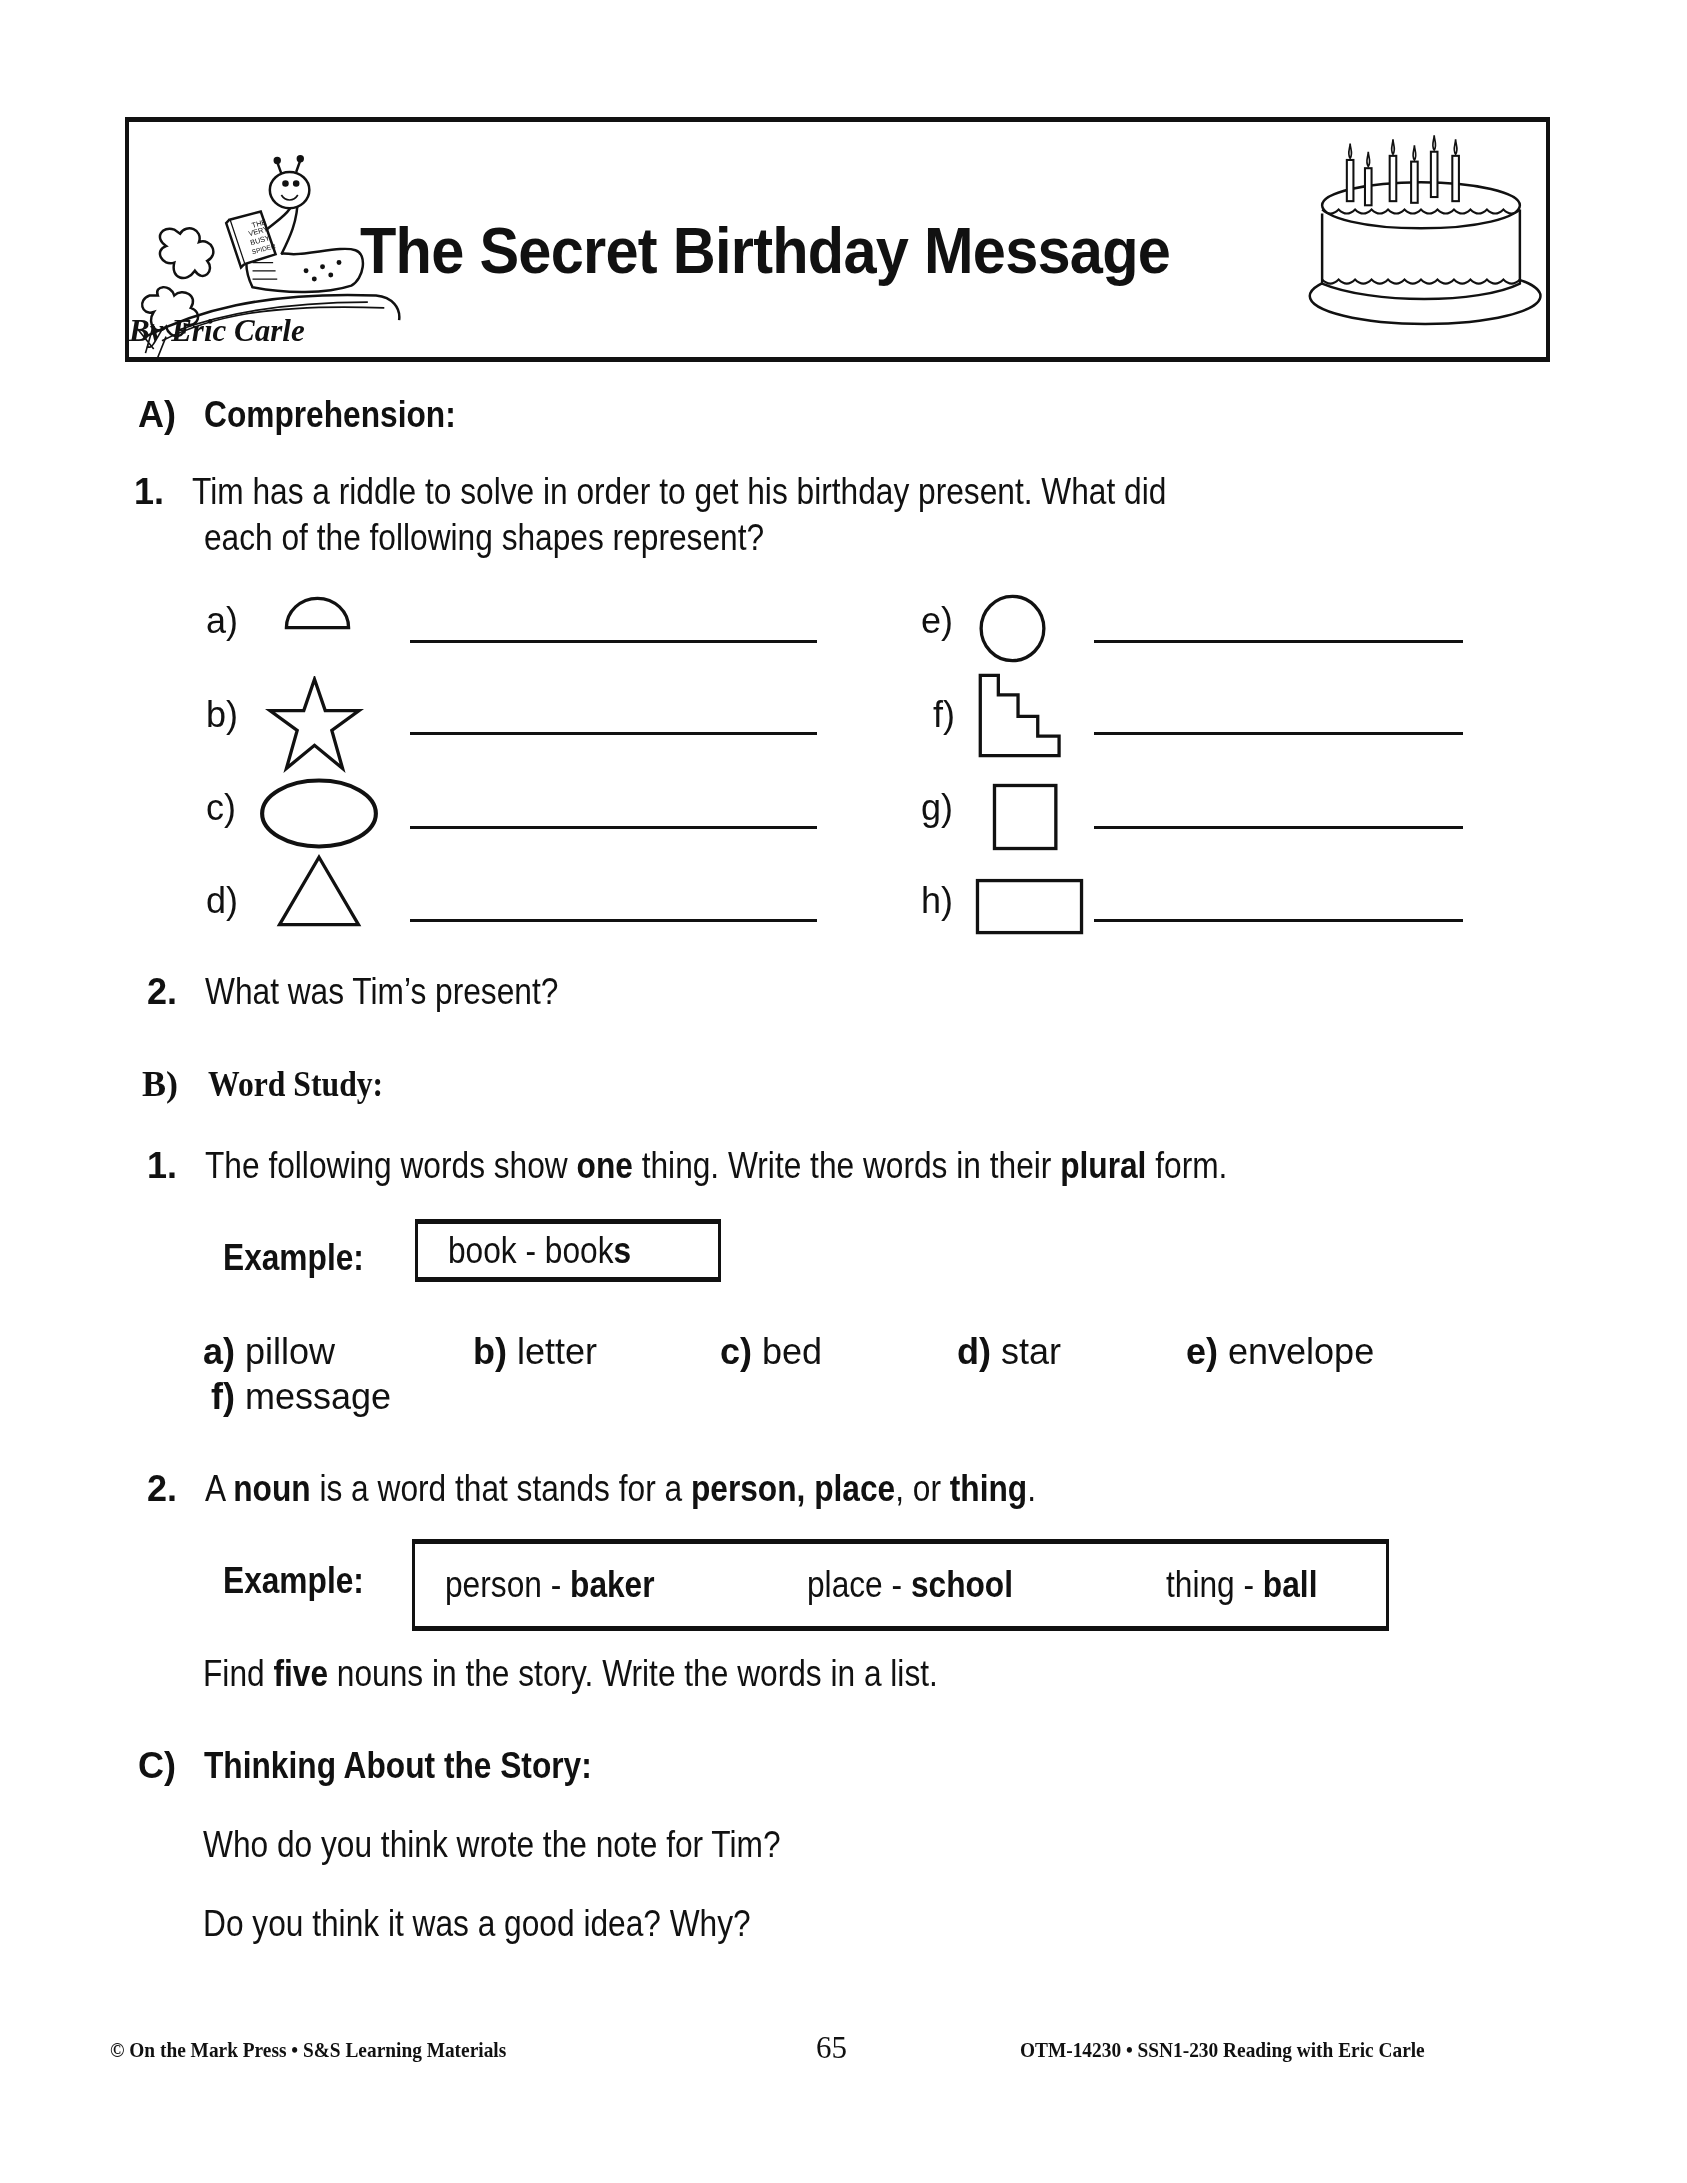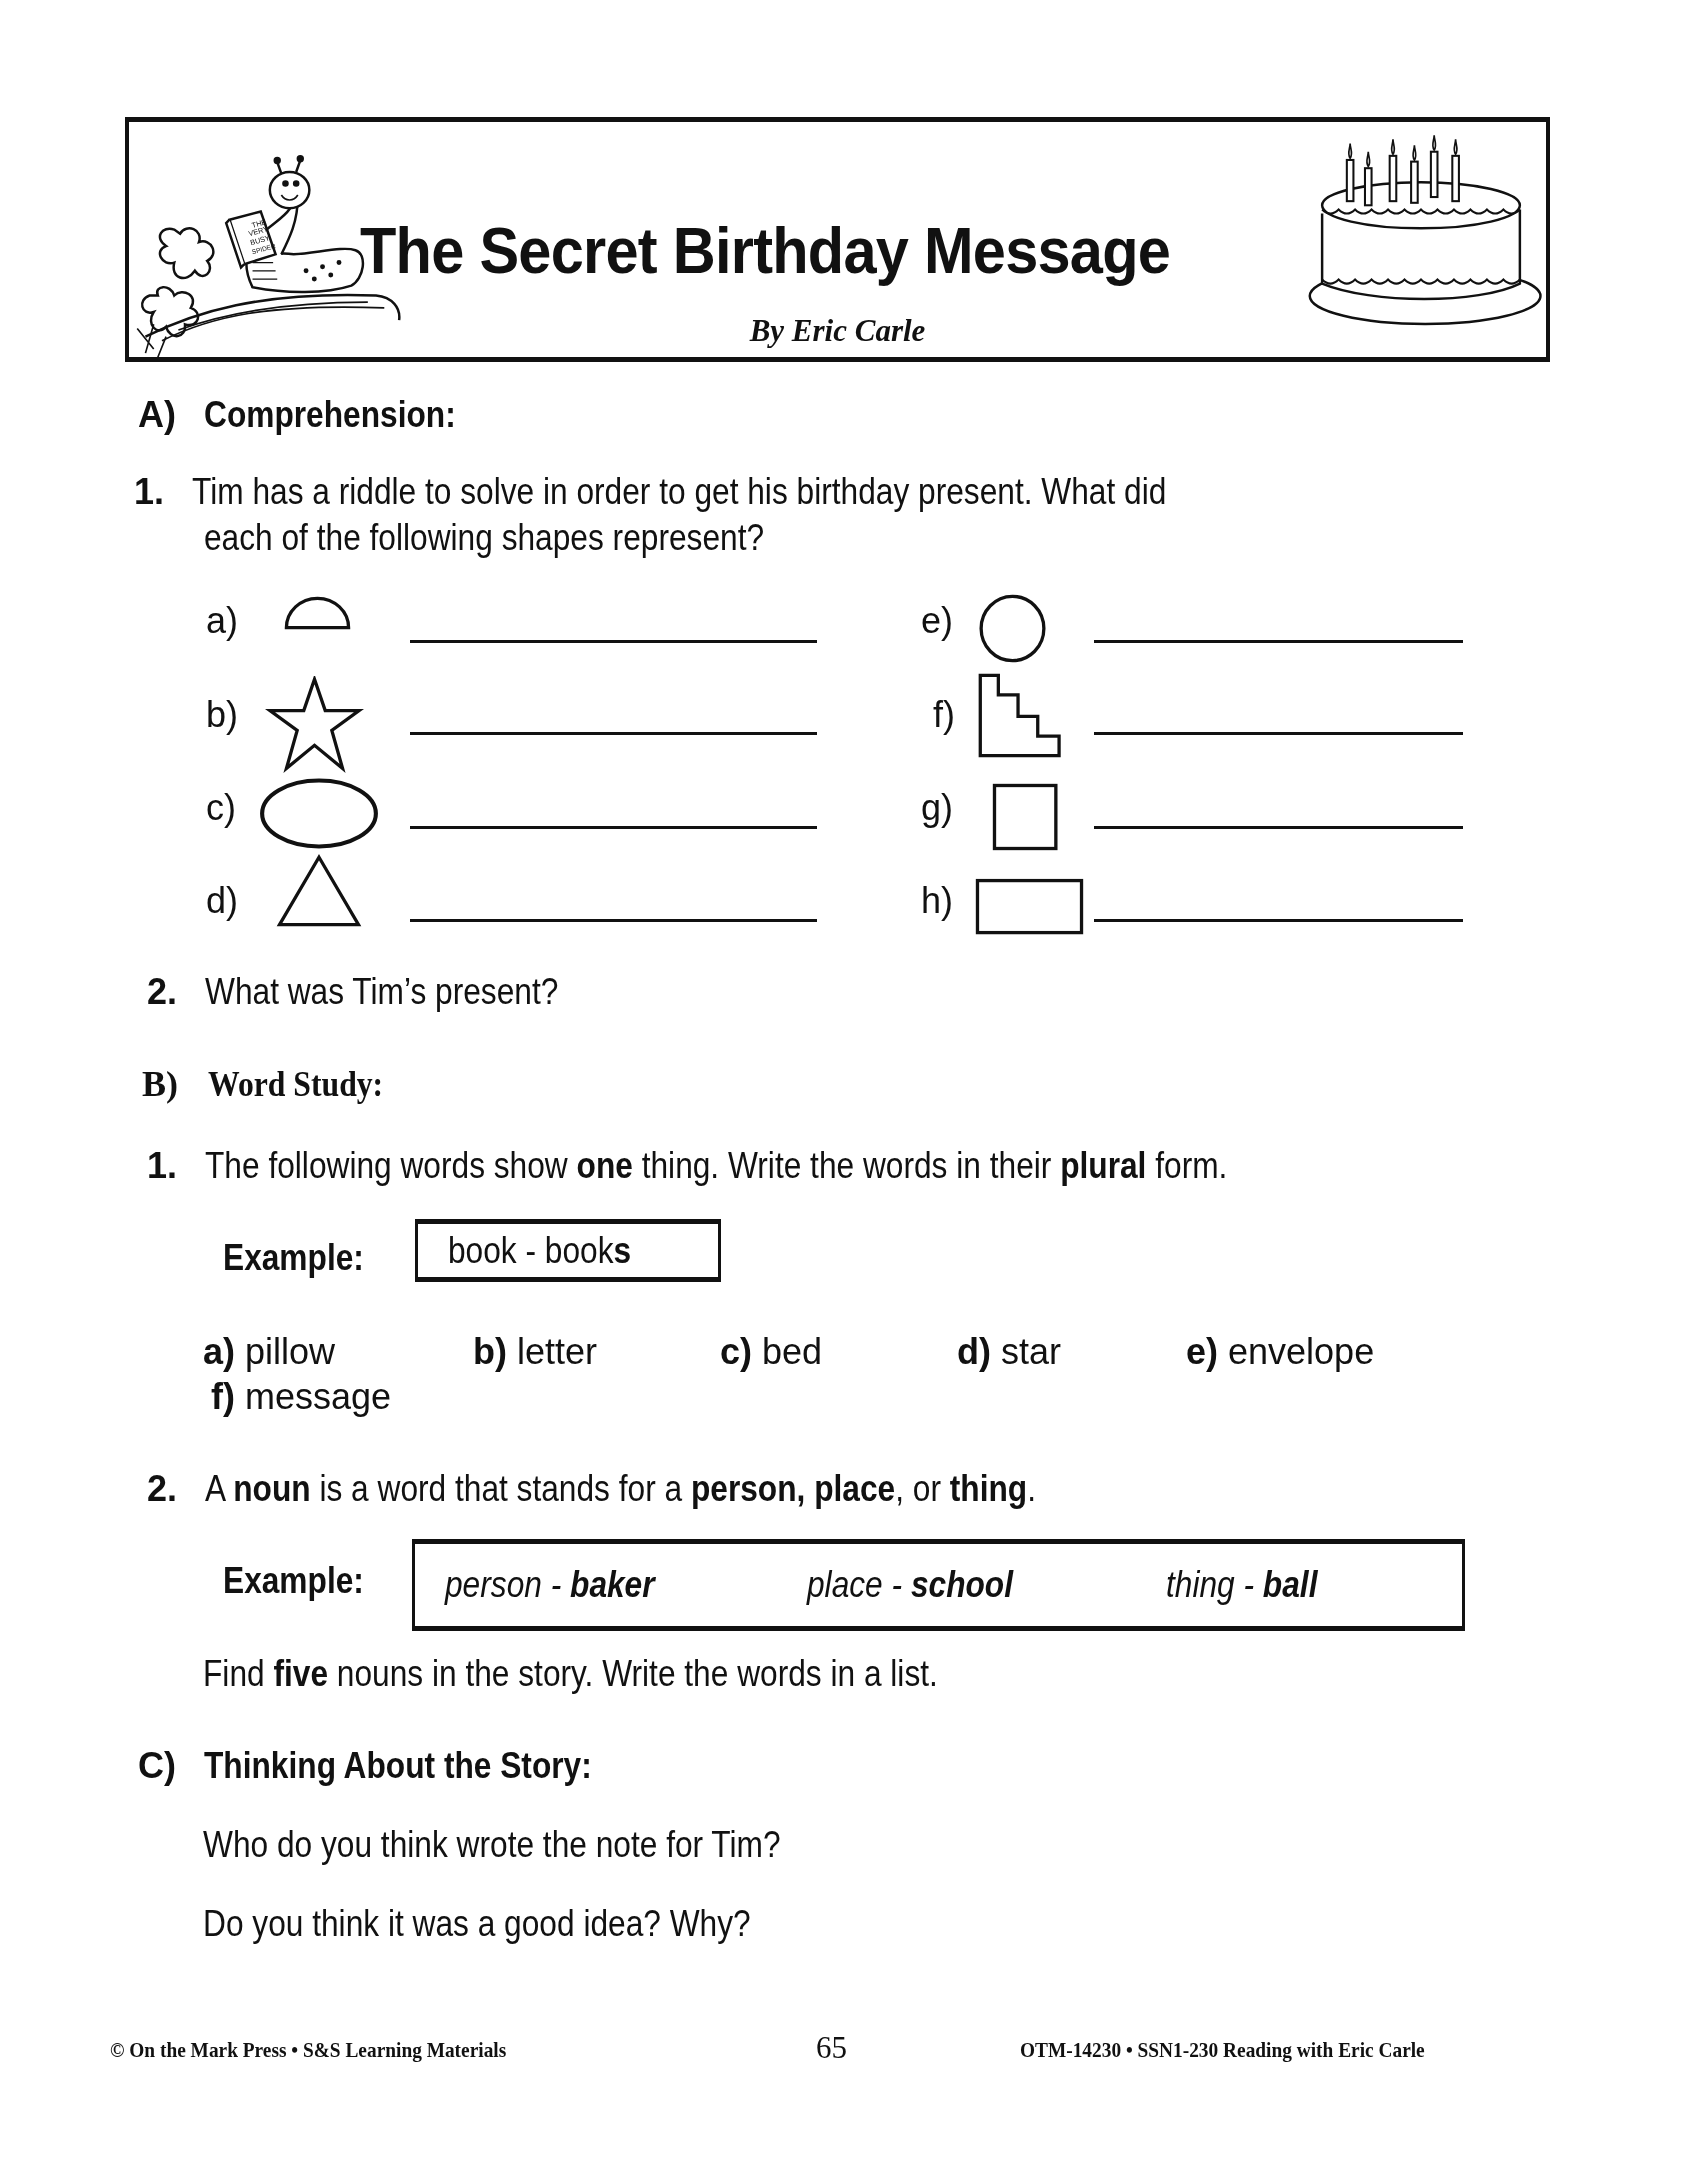--- a/index.html
+++ b/index.html
@@ -7,21 +7,21 @@
   body { position: relative; color: #111111; font-family: "Liberation Sans", sans-serif; overflow: hidden; }
   .abs { position: absolute; }
   .cond { display: inline-block; transform: scaleX(0.88); transform-origin: left center; white-space: nowrap; }
 
   
   .header-box { left: 125px; top: 117px; width: 1425px; height: 245px; border: 4.1px solid #111; border-top-width: 5px; border-bottom-width: 5px; }
   .book-num { left: 0; width: 100%; top: 31px; text-align: center; font-weight: bold; font-size: 35px; }
   .book-num span { display:inline-block; transform: scaleX(0.92); }
   .title { left: 231px; top: 92px; font-weight: bold; font-size: 64px; letter-spacing: -0.8px; }
   .title span { display:inline-block; transform: scaleX(0.93); transform-origin: left center; white-space: nowrap;}
-  .author { left: 0; width: 100%; top: 191px; text-align: center; font-family: "Liberation Serif", serif; font-style: italic; font-weight: bold; font-size: 31px; }
+  .author { left: 0; width: 100%; top: 191px; text-align: left; font-family: "Liberation Serif", serif; font-style: italic; font-weight: bold; font-size: 31px; }
   .caterpillar { left: 0px; top: 25px; width: 280px; height: 213px; }
   .cake { left: 1160px; top: 5px; width: 264px; height: 206px; }
 
   
   .sec { font-weight: bold; font-size: 36px; }
   .sec .letter { display:inline-block; width: 66px; }
   .txt { font-size: 36px; font-weight: normal; }
   .num { font-weight: bold; display: inline-block; width: 58px; }
   b { font-weight: bold; }
 
@@ -191,21 +191,21 @@
 <div class="abs txt" style="left:720px; top:1331px;"><b>c)</b>&nbsp;<span>bed</span></div>
 <div class="abs txt" style="left:957px; top:1331px;"><b>d)</b>&nbsp;<span>star</span></div>
 <div class="abs txt" style="left:1186px; top:1331px;"><b>e)</b>&nbsp;<span>envelope</span></div>
 <div class="abs txt" style="left:211px; top:1376px;"><b>f)</b>&nbsp;<span>message</span></div>
 
 <div class="abs txt" style="left:147px; top:1468px;">
   <span class="num">2.</span><span class="cond"><span>A </span><b>noun</b><span> is a word that stands for a </span><b>person, place</b><span>, or </span><b>thing</b><span>.</span></span>
 </div>
 
 <div class="abs example-label" style="left:203px; top:1560px;"><span class="cond">Example:</span></div>
-<div class="abs ex-box" style="left:412px; top:1539px; width:1053px; height:92px;font-style:italic;">
+<div class="abs ex-box" style="left:412px; top:1539px; width:977px; height:92px;">
   <span class="abs cond" style="left:30px;"><span>person - </span><b>baker</b></span>
   <span class="abs cond" style="left:392px;"><span>place - </span><b>school</b></span>
   <span class="abs cond" style="left:751px;"><span>thing - </span><b>ball</b></span>
 </div>
 
 <div class="abs txt" style="left:203px; top:1653px;">
   <span class="cond"><span>Find </span><b>five</b><span> nouns in the story.  Write the words in a list.</span></span>
 </div>
 
 <div class="abs sec" style="left:138px; top:1745px;">

